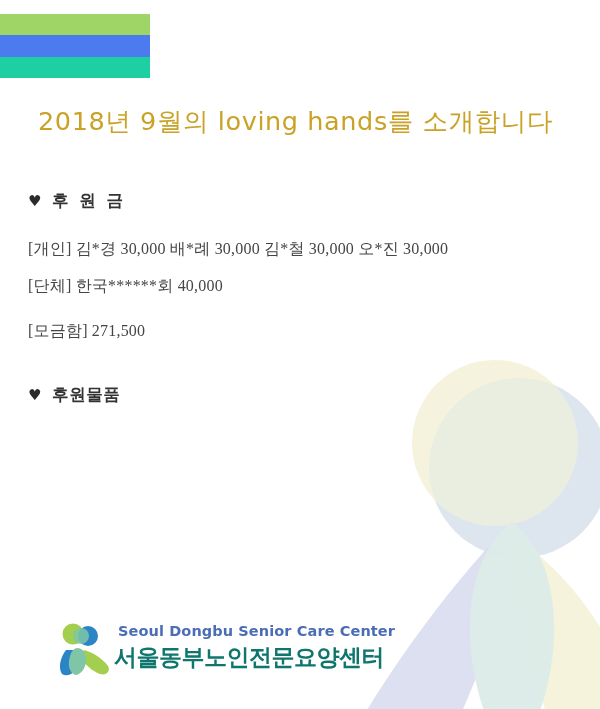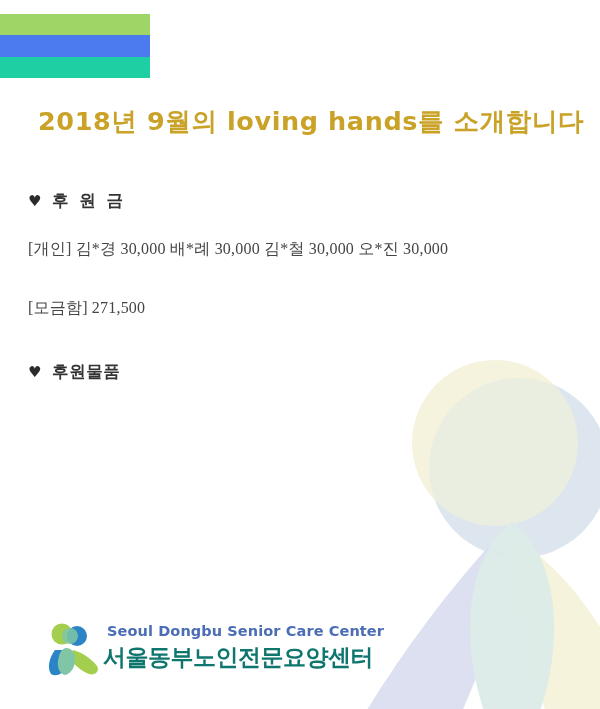--- a/index.html
+++ b/index.html
@@ -49,21 +49,21 @@
   .bar-teal  { background: #1FCFA4; }
 
   
   .title {
     position: absolute;
     left: 38px;
     top: 104px;
     z-index: 2;
     font-family: "DejaVu Sans", sans-serif;
     font-size: 25.5px;
-    font-weight: 700;
+    font-weight: 400;
     letter-spacing: 0.6px;
     color: #C9A227;
     white-space: nowrap;
   }
 
   
   .content {
     position: absolute;
     left: 28px;
     top: 190px;
@@ -102,21 +102,21 @@
 
   .sp-heading-to-list { height: 25px; }
   .sp-list-gap       { height: 14px; }
   .sp-total-gap      { height: 22px; }
   .sp-section-gap    { height: 42px; }
   .sp-item-gap2      { height: 22px; }
 
   
   .logo {
     position: absolute;
-    left: 45px;
+    left: 56px;
     top: 618px;
     width: 300px;
     height: 64px;
     z-index: 3;
     text-align: center;
   }
   .logo-mark {
     position: absolute;
     left: 0; top: 4px;
     width: 58px; height: 56px;
@@ -180,20 +180,21 @@
       <span class="heart">♥</span>
       <span class="heading-text">후 원 금</span>
     </div>
 
     <div class="sp-heading-to-list"></div>
 
     <div class="line-block">[개인] 김*경 30,000 배*례 30,000 김*철 30,000 오*진 30,000</div>
 
     <div class="sp-list-gap"></div>
 
+    <div class="line-block">[단체] 한국******회 40,000</div>
 
     <div class="sp-total-gap"></div>
 
     <div class="line-block">[모금함] 271,500</div>
 
     <div class="sp-section-gap"></div>
 
     <div class="section-heading">
       <span class="heart">♥</span>
       <span class="heading-text tight">후원물품</span>

